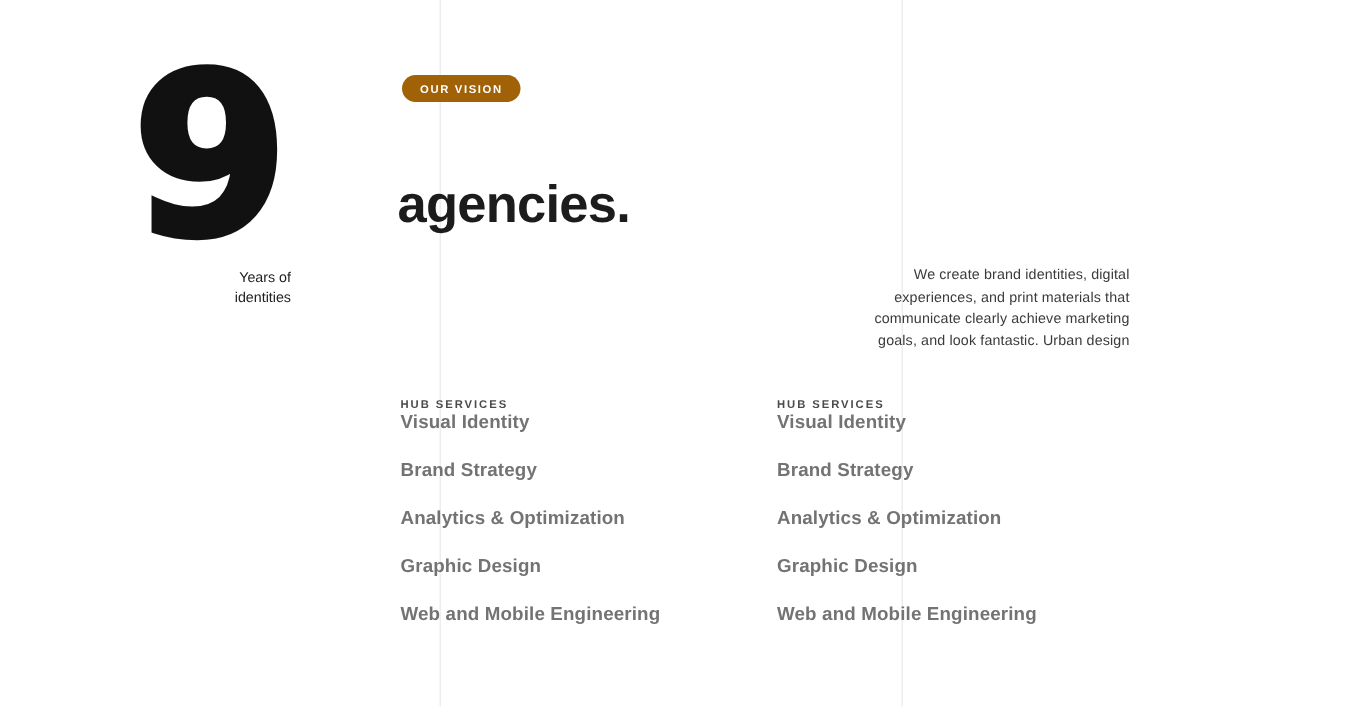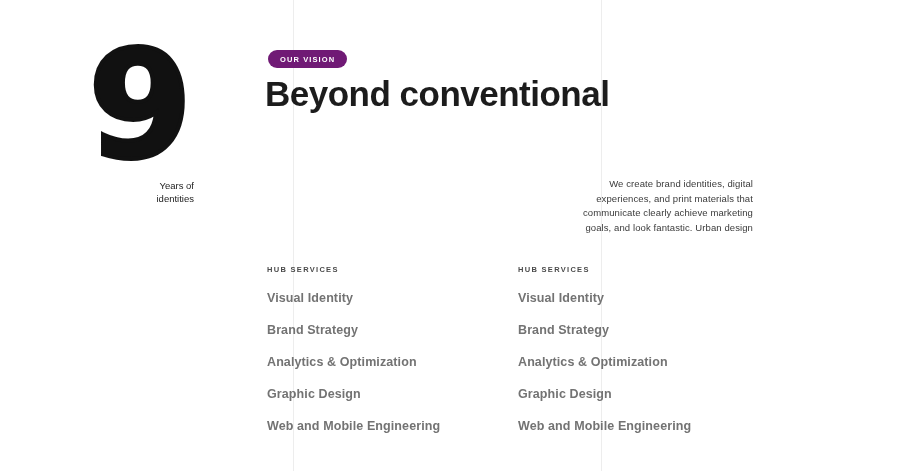--- a/index.html
+++ b/index.html
@@ -30,21 +30,21 @@
   }
   .stat-caption {
     position: absolute; left: 82px; top: 179px; width: 112px;
     text-align: right; font-size: 9.5px; line-height: 13px;
     color: #222222; font-weight: 400;
   }
 
   
   .badge {
     position: absolute; left: 268px; top: 50px;
-    background: #701a75; color: #ffffff;
+    background: #a16207; color: #ffffff;
     font-size: 7.5px; font-weight: 700; letter-spacing: 1.1px;
     padding: 5px 12px 4px 12px; border-radius: 11px;
     text-transform: uppercase;
   }
 
   .headline {
     position: absolute; left: 265px; top: 72px;
     font-size: 35px; line-height: 43px; font-weight: 700;
     color: #1c1c1c; letter-spacing: -0.5px;
   }
@@ -57,21 +57,20 @@
   .para.left  { left: 267px; width: 215px; }
   .para.right { left: 563px; width: 190px; text-align: right; }
 
   
   .services-col { position: absolute; top: 265px; }
   .services-col.c1 { left: 267px; }
   .services-col.c2 { left: 518px; }
   .services-label {
     font-size: 7.5px; font-weight: 700; letter-spacing: 1.3px;
     color: #4a4a4a; text-transform: uppercase;
-    margin-bottom: 17px;
   }
   .service-item {
     font-size: 12.5px; font-weight: 700; color: #737373;
     letter-spacing: 0.1px; height: 32px; line-height: 14px;
     cursor: pointer;
   }
 </style>
 </head>
 <body>
 
@@ -82,21 +81,22 @@
 
   <div class="stat-number">9</div>
   <div class="stat-caption">
     <div>Years of</div>
     <div>identities</div>
   </div>
 
   <div class="badge">OUR VISION</div>
 
   <h1 class="headline">
-    <span>Beyond conventional</span><br>
+    <br>
+    <span>agencies.</span>
   </h1>
 
   <p class="para right">We create brand identities, digital experiences, and print materials that communicate clearly achieve marketing goals, and look fantastic. Urban design</p>
 
   <div class="services-col c1">
     <div class="services-label">HUB SERVICES</div>
     <div class="service-item">Visual Identity</div>
     <div class="service-item">Brand Strategy</div>
     <div class="service-item">Analytics &amp; Optimization</div>
     <div class="service-item">Graphic Design</div>

